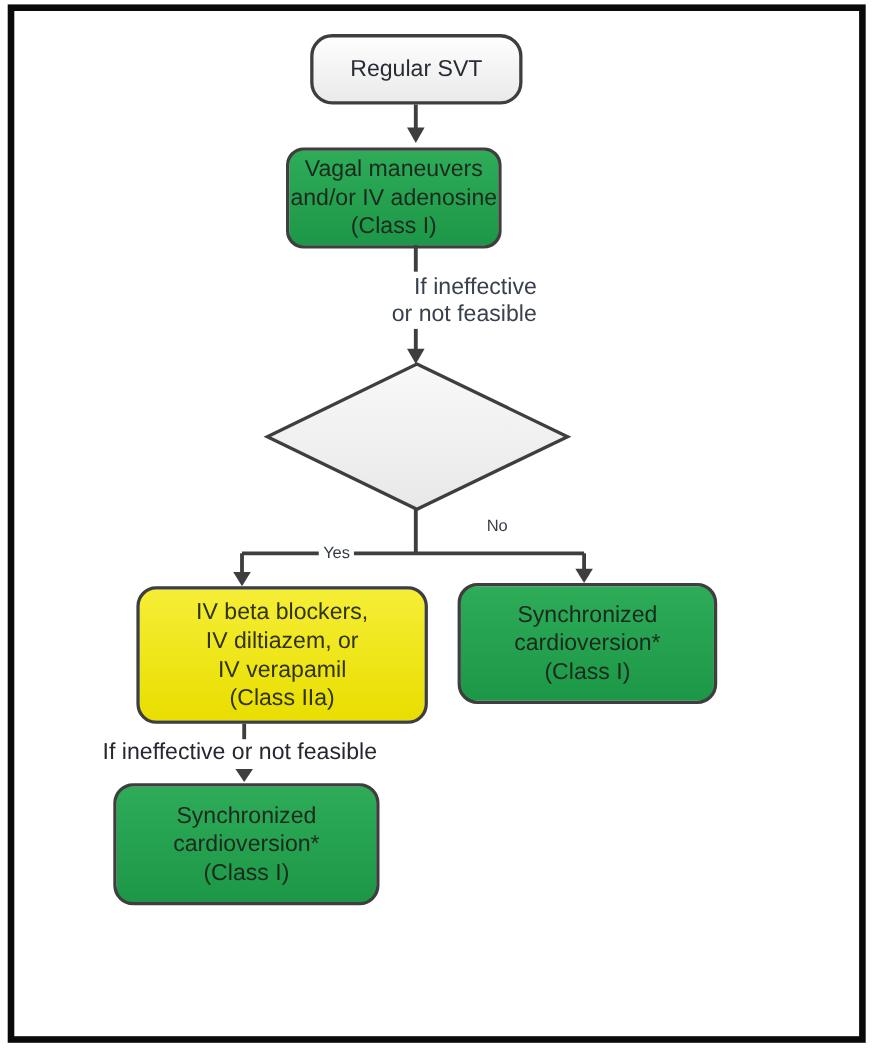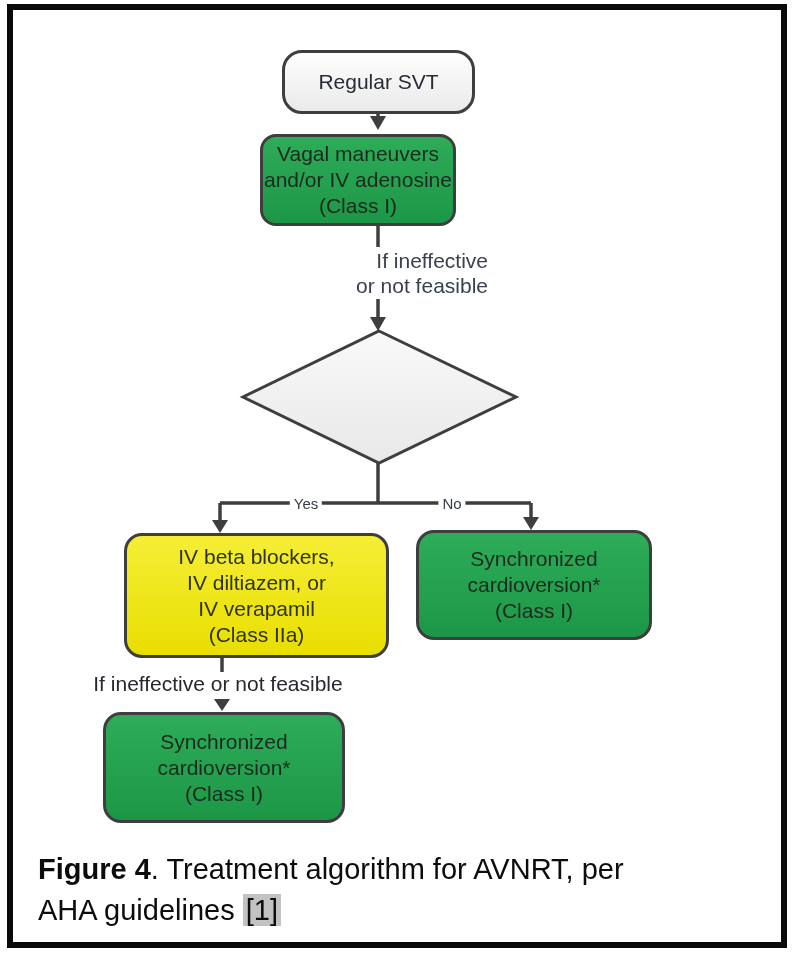--- a/index.html
+++ b/index.html
@@ -4,40 +4,40 @@
 <style>
   html,body{margin:0;padding:0;background:#ffffff;}
   body{font-family:"Liberation Sans","DejaVu Sans",sans-serif;}
   #canvas{position:relative;width:793px;height:960px;background:#ffffff;overflow:hidden;}
   #frame{position:absolute;left:7px;top:4px;width:780px;height:944px;border:6px solid #0a0a0a;box-sizing:border-box;background:#ffffff;}
   #connectors{position:absolute;left:0;top:0;width:793px;height:960px;pointer-events:none;}
   .node{position:absolute;box-sizing:border-box;border:3px solid #3e3e3e;border-radius:18px;
         display:flex;align-items:center;justify-content:center;text-align:center;
         font-size:21px;line-height:26px;white-space:pre-line;}
   #node-start{left:282px;top:31px;width:193px;height:64px;border-radius:20px;
-        background:linear-gradient(#fefefe,#eaeaea);color:#272c35;margin-top:19px;}
+        background:linear-gradient(#fefefe,#eaeaea);color:#272c35;}
   #node-vagal{left:260px;top:134px;width:196px;height:92px;border-radius:16px;
         background:linear-gradient(#2eac58,#1c9747);color:#1b2a1f;}
   #node-yes-branch{left:100px;top:533px;width:265px;height:125px;
         background:linear-gradient(#f5ee36,#e9de00);color:#30330f;margin-left:24px;}
   #node-no-branch{left:416px;top:530px;width:236px;height:110px;
         background:linear-gradient(#2eac58,#1c9747);color:#1b2a1f;}
   #node-after-yes{left:103px;top:712px;width:242px;height:111px;
         background:linear-gradient(#2eac58,#1c9747);color:#1b2a1f;}
   #decision-text{position:absolute;left:243px;top:331px;width:274px;height:132px;
         display:flex;align-items:center;justify-content:center;text-align:center;
         font-size:21px;line-height:27px;white-space:pre-line;color:#3a414e;}
   .edge-label{position:absolute;text-align:right;font-size:21px;line-height:25px;
         white-space:pre-line;color:#3a414e;}
   #edge-label-1{left:378px;top:248px;transform:translateX(-50%);width:220px;}
   #edge-label-2{left:218px;top:671px;transform:translateX(-50%);white-space:nowrap;color:#25282e;}
   .branch-label{position:absolute;transform:translate(-50%,-50%);background:#ffffff;
         padding:0 4px;font-size:15px;color:#363c46;}
   #label-yes{left:306px;top:503px;}
-  #label-no{left:452px;top:503px;}
+  #label-no{left:452px;top:478px;}
   #caption{position:absolute;left:38px;top:849px;width:712px;font-size:29px;line-height:41px;color:#0c0c0c;}
   #caption .cap-bold{font-weight:bold;}
   #caption .citation{background:#c2c2c2;padding:0 3px;}
 </style>
 </head>
 <body>
 
 <div id="canvas">
   <div id="frame"></div>
 
@@ -90,17 +90,13 @@
   <div class="node" id="node-no-branch">Synchronized
 cardioversion*
 (Class I)</div>
 
   <div id="edge-label-2" class="edge-label">If ineffective or not feasible</div>
 
   <div class="node" id="node-after-yes">Synchronized
 cardioversion*
 (Class I)</div>
 
-  <div id="caption">
-    <span class="cap-bold">Figure 4</span><span>. Treatment algorithm for AVNRT, per</span><br>
-    <span>AHA guidelines </span><span class="citation">[1]</span>
-  </div>
 </div>
 
 </body></html>

